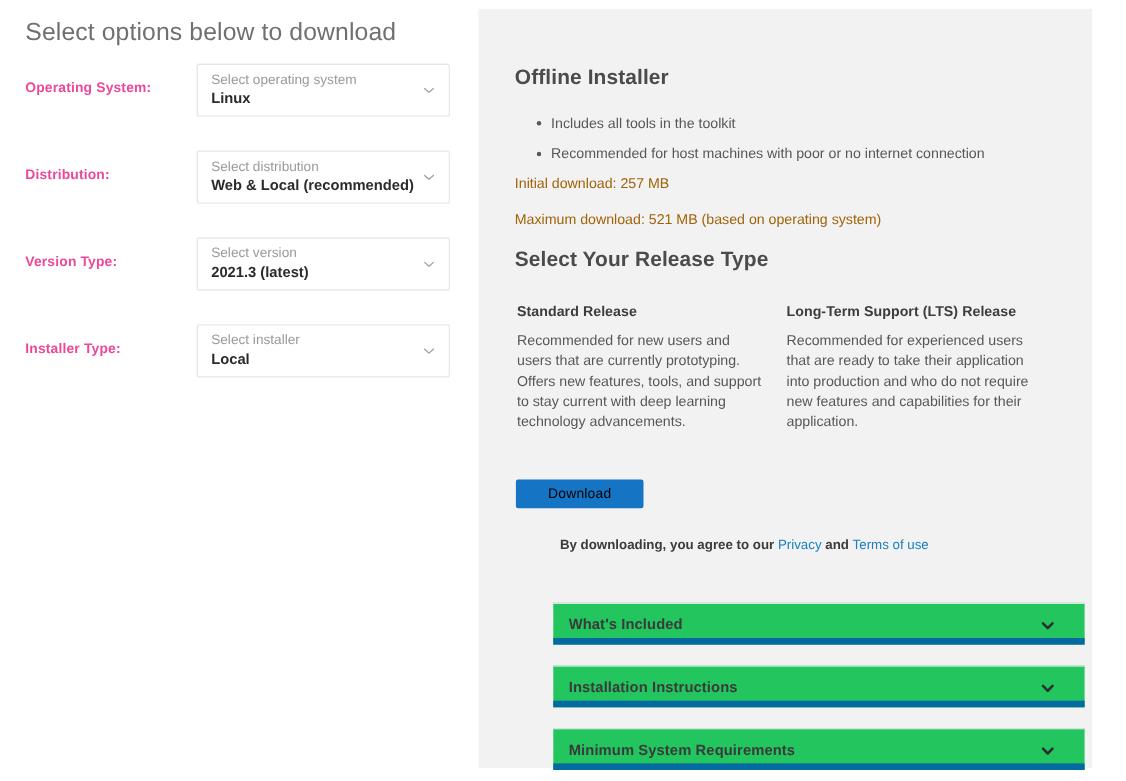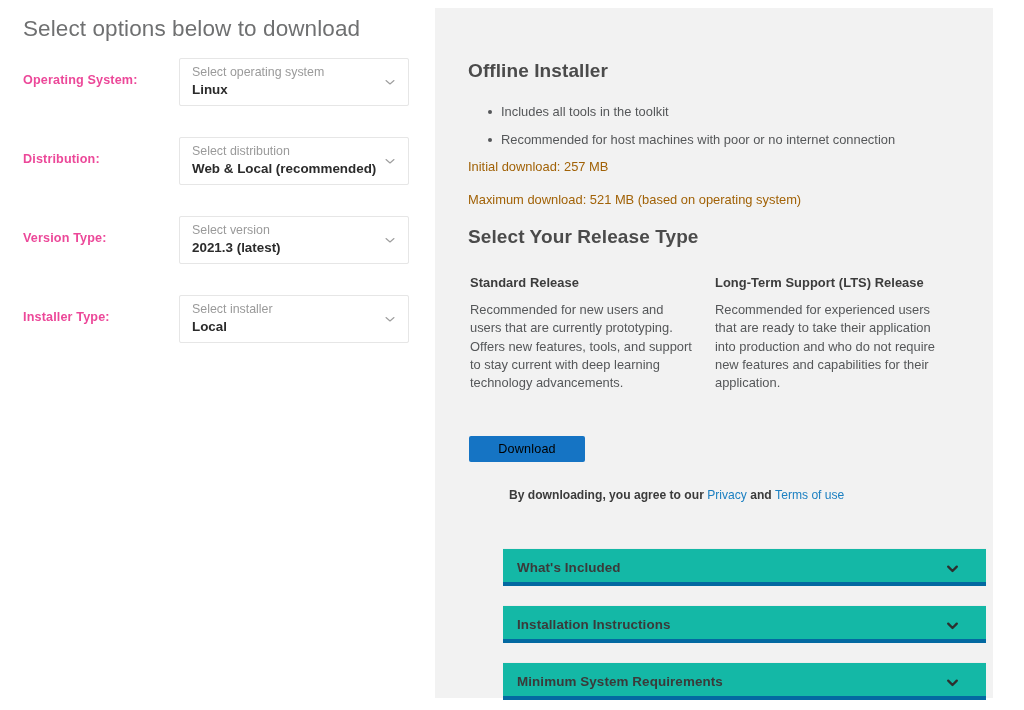--- a/index.html
+++ b/index.html
@@ -223,23 +223,23 @@
     text-decoration: none;
     font-weight: 400;
   }
 
   
   .accordion-item {
     position: absolute;
     left: 35px;
     width: 483px;
     height: 38px;
-    background: #14b8a6;
+    background: #22c55e;
     border-top: 1px solid #ededed;
-    border-bottom: 4px solid #0369a1;
+    border-bottom: 6px solid #0369a1;
     box-sizing: border-box;
     cursor: pointer;
   }
   #accordion-0 { top: 540px; }
   #accordion-1 { top: 597px; }
   #accordion-2 { top: 654px; }
 
   .accordion-label {
     position: absolute;
     left: 14px;

